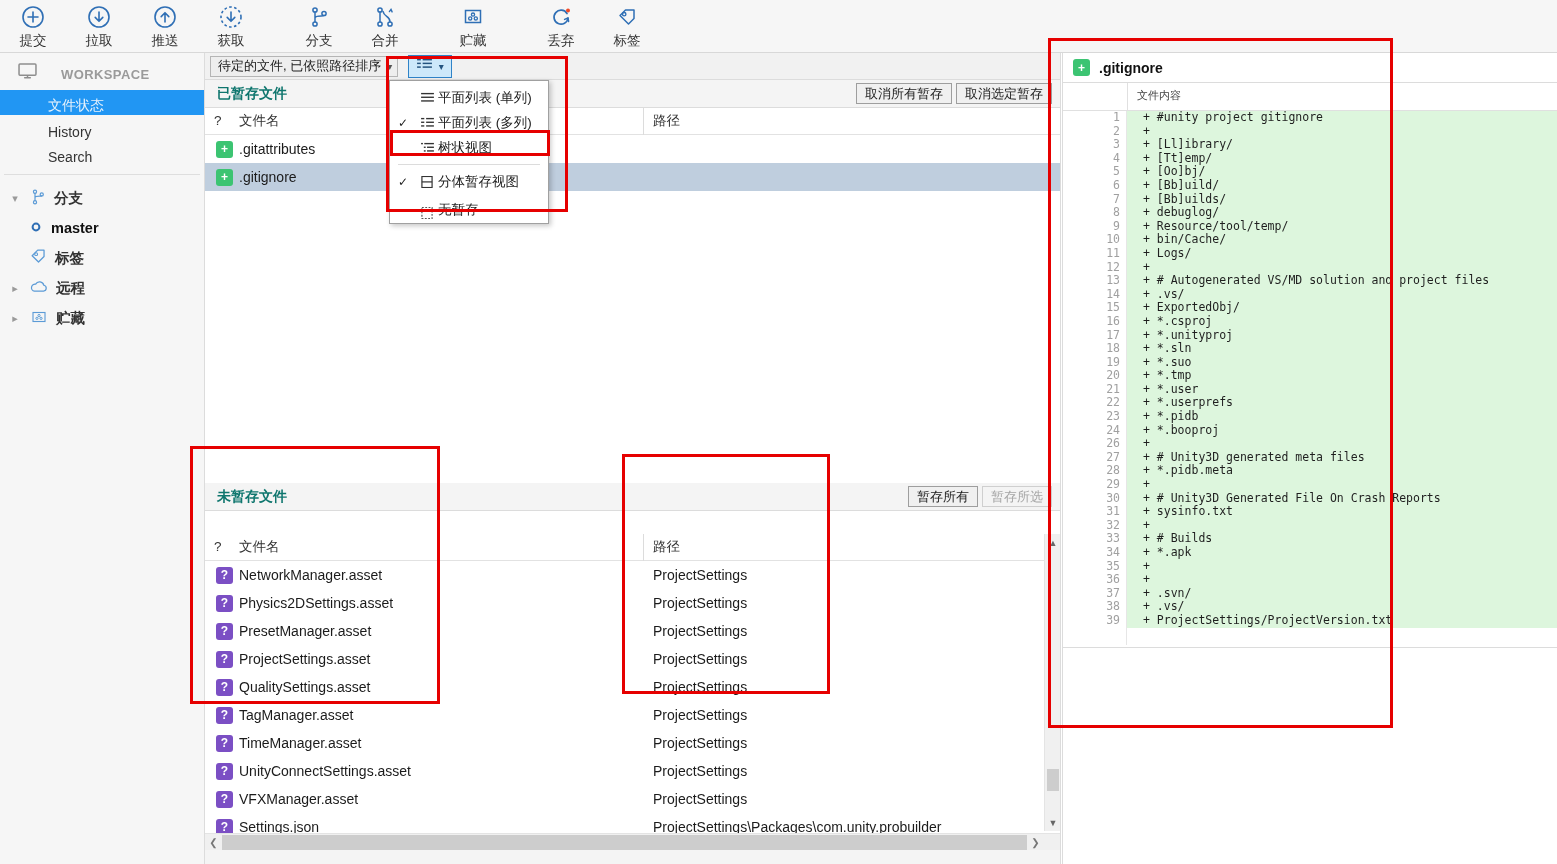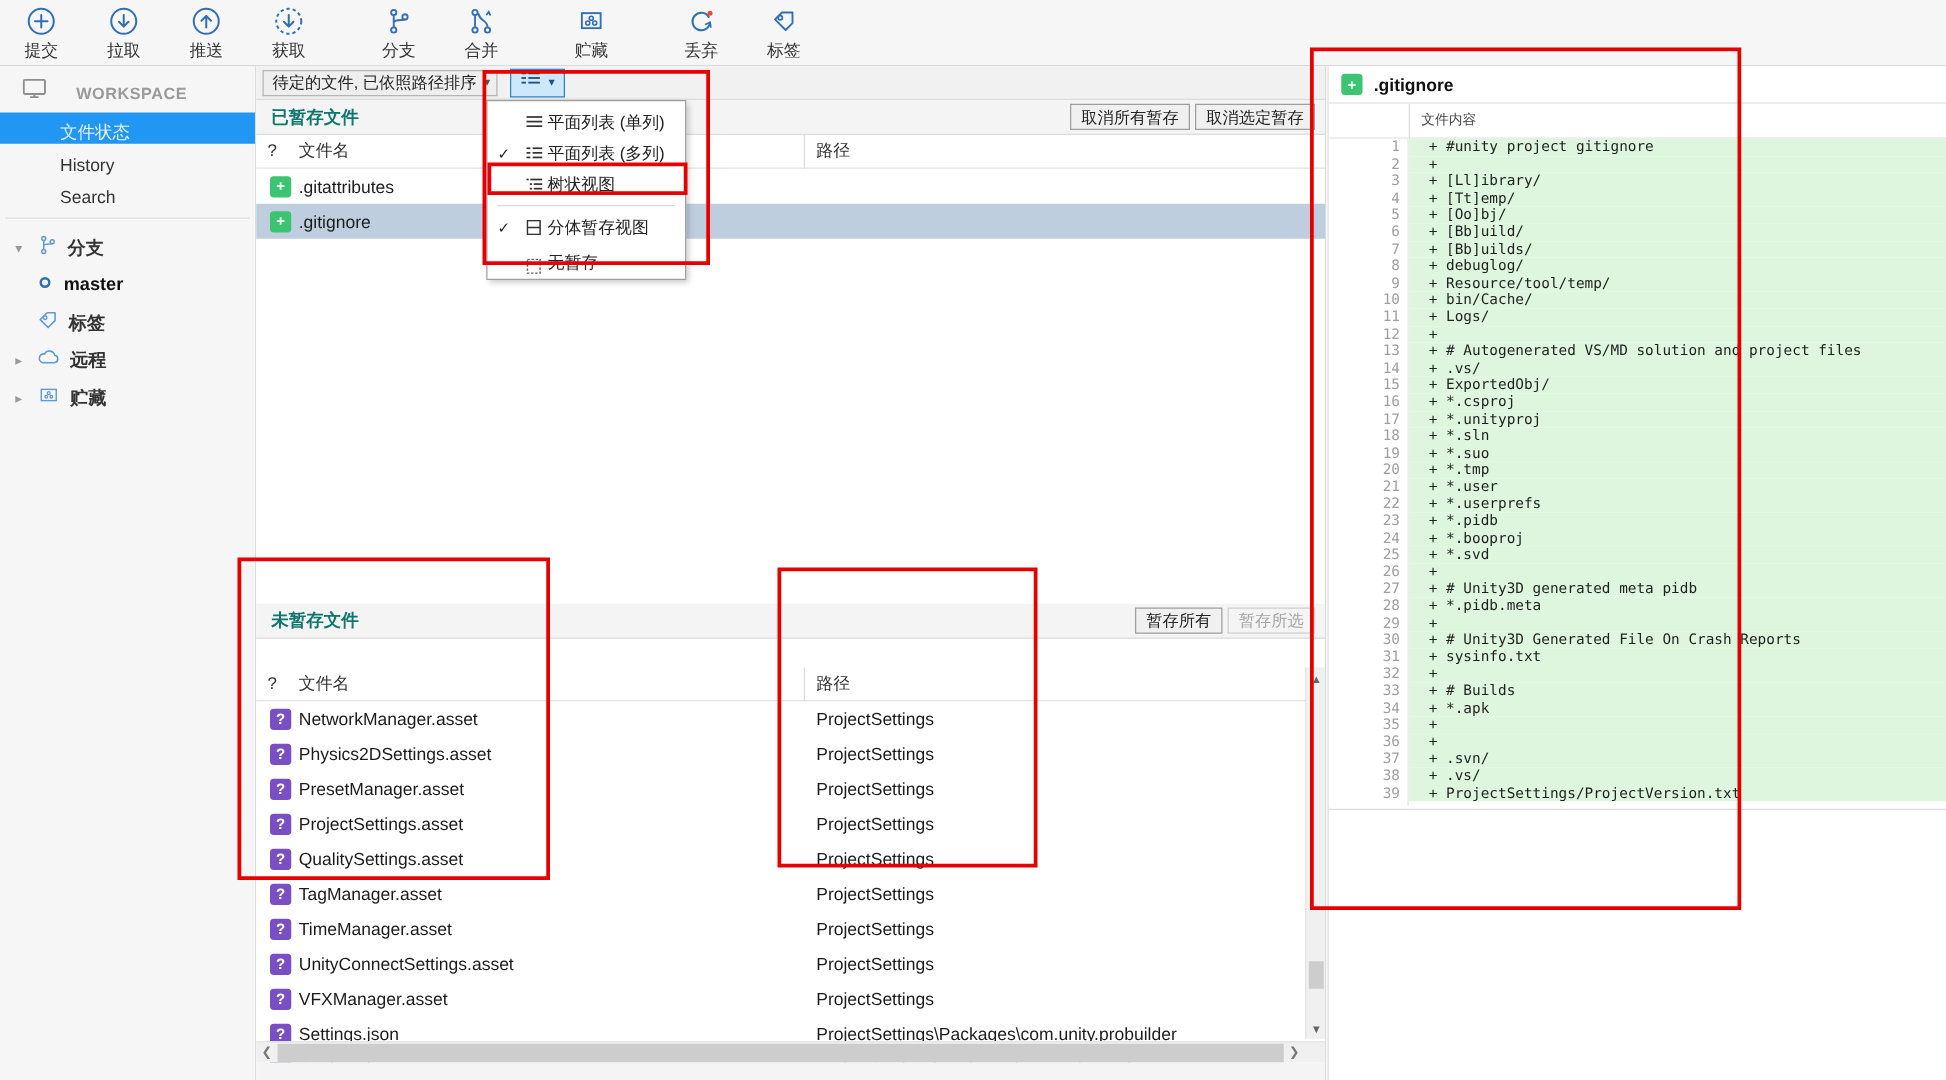--- a/index.html
+++ b/index.html
@@ -575,30 +575,26 @@
           </div>
           <div class="dline">
             <span class="dnum">23</span>
             <span class="dtext">+ *.pidb</span>
           </div>
           <div class="dline">
             <span class="dnum">24</span>
             <span class="dtext">+ *.booproj</span>
           </div>
           <div class="dline">
-            <span class="dnum">25</span>
-            <span class="dtext">+ *.svd</span>
-          </div>
-          <div class="dline">
             <span class="dnum">26</span>
             <span class="dtext">+ </span>
           </div>
           <div class="dline">
             <span class="dnum">27</span>
-            <span class="dtext">+ # Unity3D generated meta pidb</span>
+            <span class="dtext">+ # Unity3D generated meta files</span>
           </div>
           <div class="dline">
             <span class="dnum">28</span>
             <span class="dtext">+ *.pidb.meta</span>
           </div>
           <div class="dline">
             <span class="dnum">29</span>
             <span class="dtext">+ </span>
           </div>
           <div class="dline">

